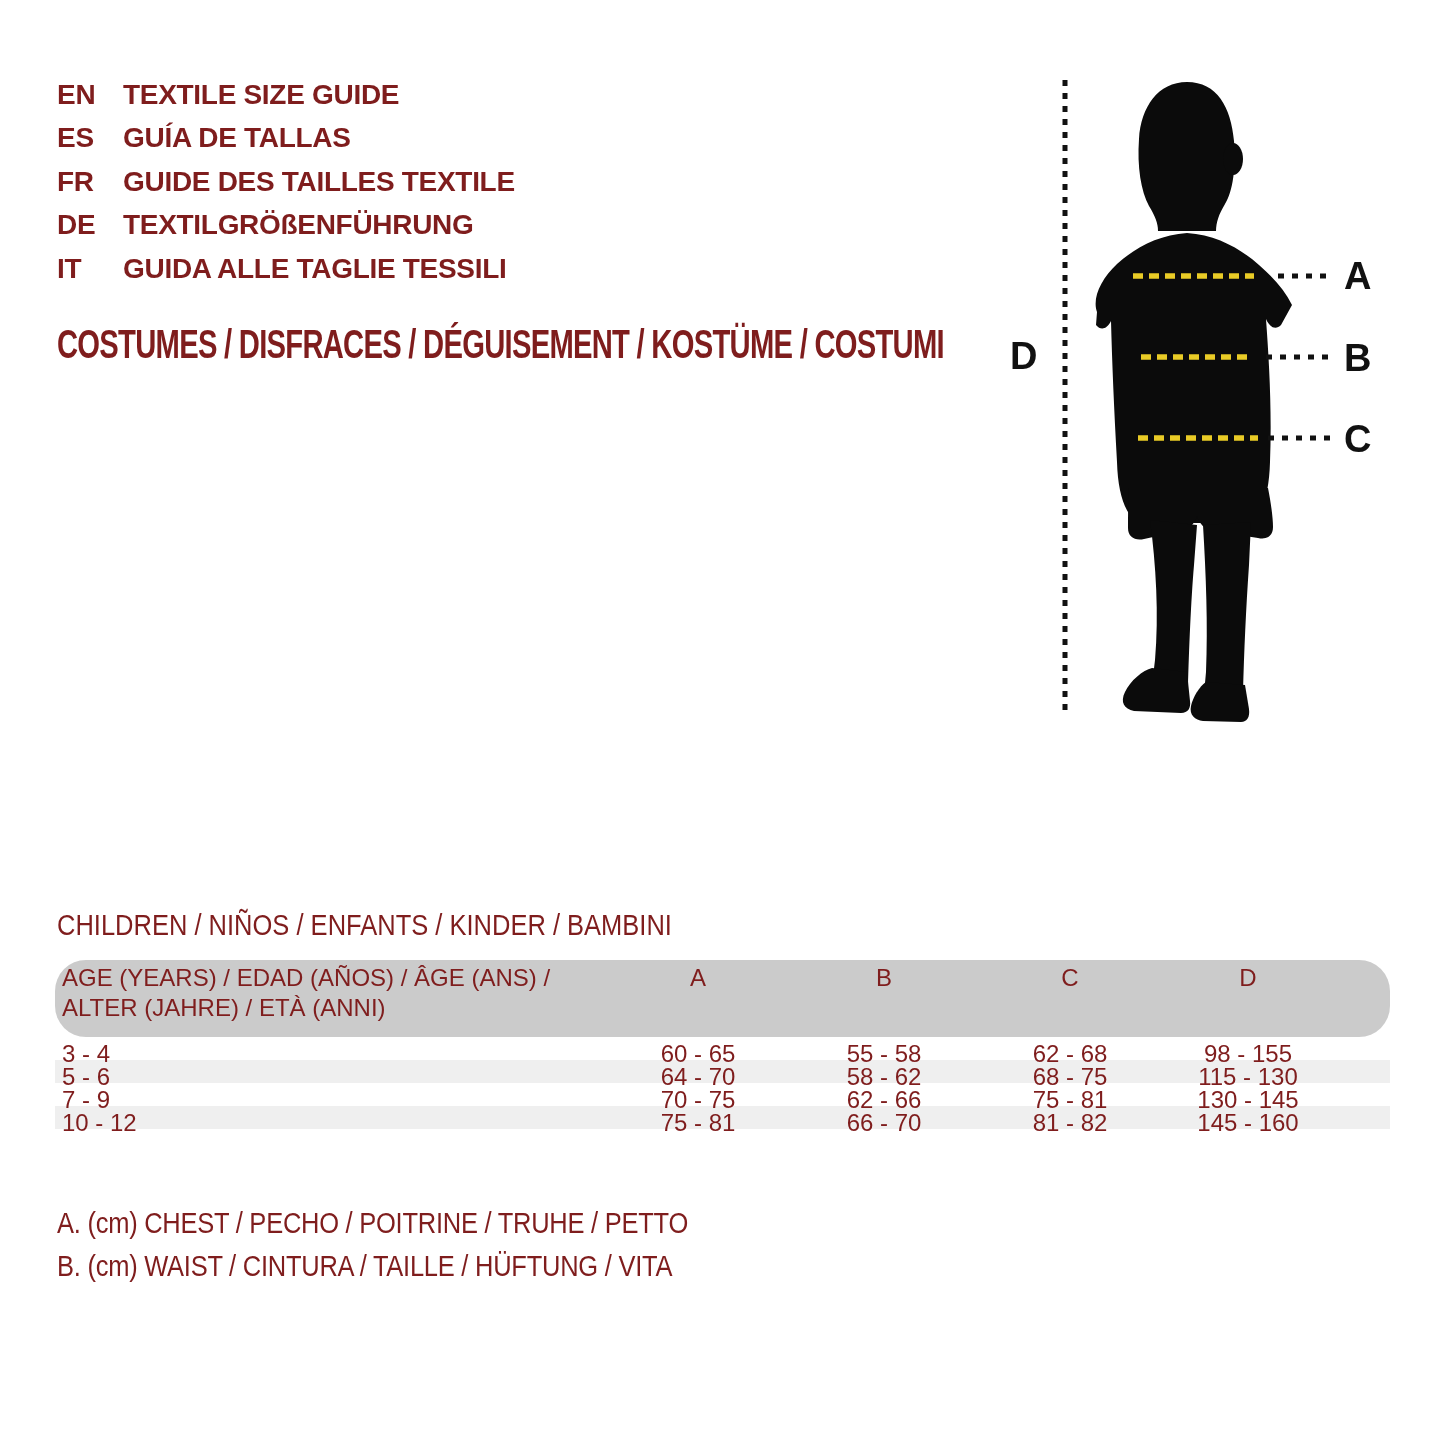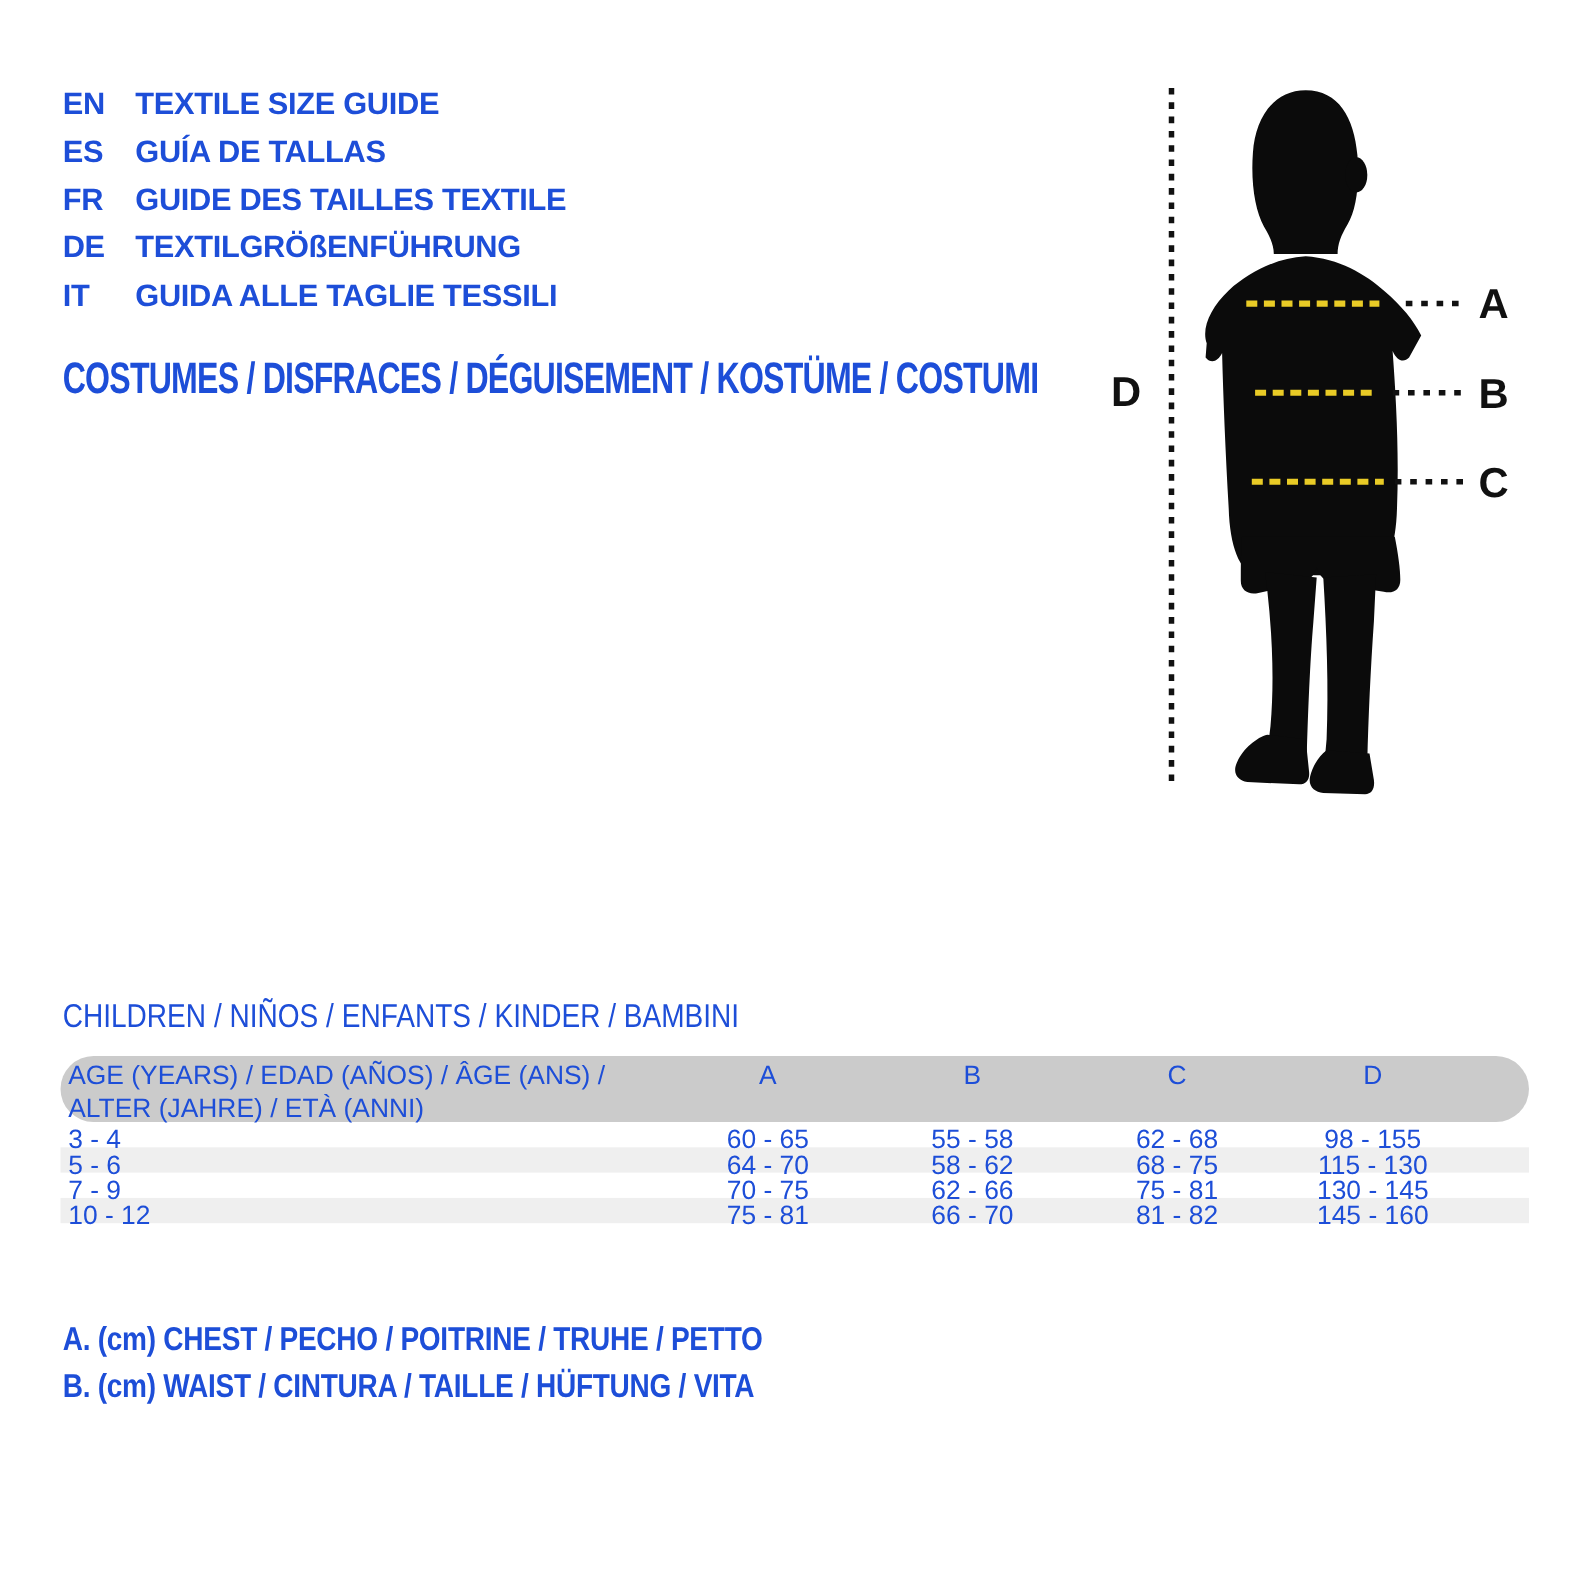--- a/index.html
+++ b/index.html
@@ -1,48 +1,48 @@
 <!DOCTYPE html>
 <html><head>
 <meta charset="utf-8">
 <style>
   html,body{margin:0;padding:0;background:#ffffff;}
   .page{
     position:relative;width:1445px;height:1444px;background:#ffffff;
-    font-family:"Liberation Sans",sans-serif;color:#1d4ed8;overflow:hidden;
+    font-family:"Liberation Sans",sans-serif;color:#7f1d1d;overflow:hidden;
   }
   
   .langs{position:absolute;left:57px;top:73px;}
   .lang-row{display:flex;height:43.5px;align-items:center;font-size:28px;font-weight:700;letter-spacing:-0.3px;}
   .lang-code{width:66px;flex:0 0 66px;}
   .lang-title{white-space:nowrap;}
   
   .costumes{position:absolute;left:57px;top:322px;height:44px;display:flex;align-items:center;}
   .costumes>span{display:inline-block;font-size:40px;font-weight:700;letter-spacing:-1px;
     transform:scaleX(0.73);transform-origin:left center;white-space:nowrap;}
   
   .diagram{position:absolute;left:1000px;top:60px;width:445px;height:670px;}
   
   .children-title{position:absolute;left:57px;top:908px;height:34px;display:flex;}
   .children-title>span{display:inline-block;font-size:30px;font-weight:400;
     transform:scaleX(0.85);transform-origin:left center;white-space:nowrap;}
   
   .size-table{position:absolute;left:55px;top:960px;width:1335px;font-size:24px;}
   .t-head,.t-row{display:grid;grid-template-columns:543px 186px 186px 186px 170px;
     box-sizing:border-box;padding-left:7px;padding-right:57px;}
-  .t-head{background:#cbcbcb;height:60px;padding-top:3px;border-radius:31px;}
+  .t-head{background:#cbcbcb;height:77px;padding-top:3px;border-radius:31px;}
   .age-head div{line-height:30px;white-space:nowrap;}
   .col-letter{text-align:center;line-height:30px;font-weight:500;}
   .t-row{height:23px;line-height:33px;}
   .t-row.alt{background:#efefef;}
   .cell-age{white-space:nowrap;}
   .cell-val{text-align:center;white-space:nowrap;}
   
   .legend{position:absolute;left:57px;top:1201px;}
-  .legend-line{height:43px;display:flex;align-items:flex-start;font-weight:bold;}
+  .legend-line{height:43px;display:flex;align-items:center;}
   .legend-line>span{display:inline-block;font-size:30px;letter-spacing:-0.3px;
     transform:scaleX(0.85);transform-origin:left center;white-space:nowrap;}
 </style>
 </head>
 <body>
 
 <div class="page">
 
   <div class="langs">
     <div class="lang-row">

